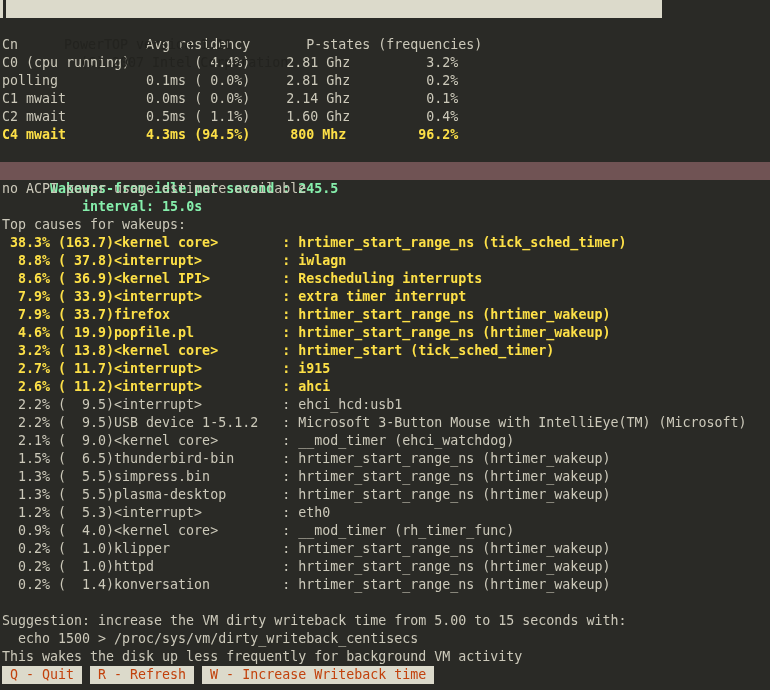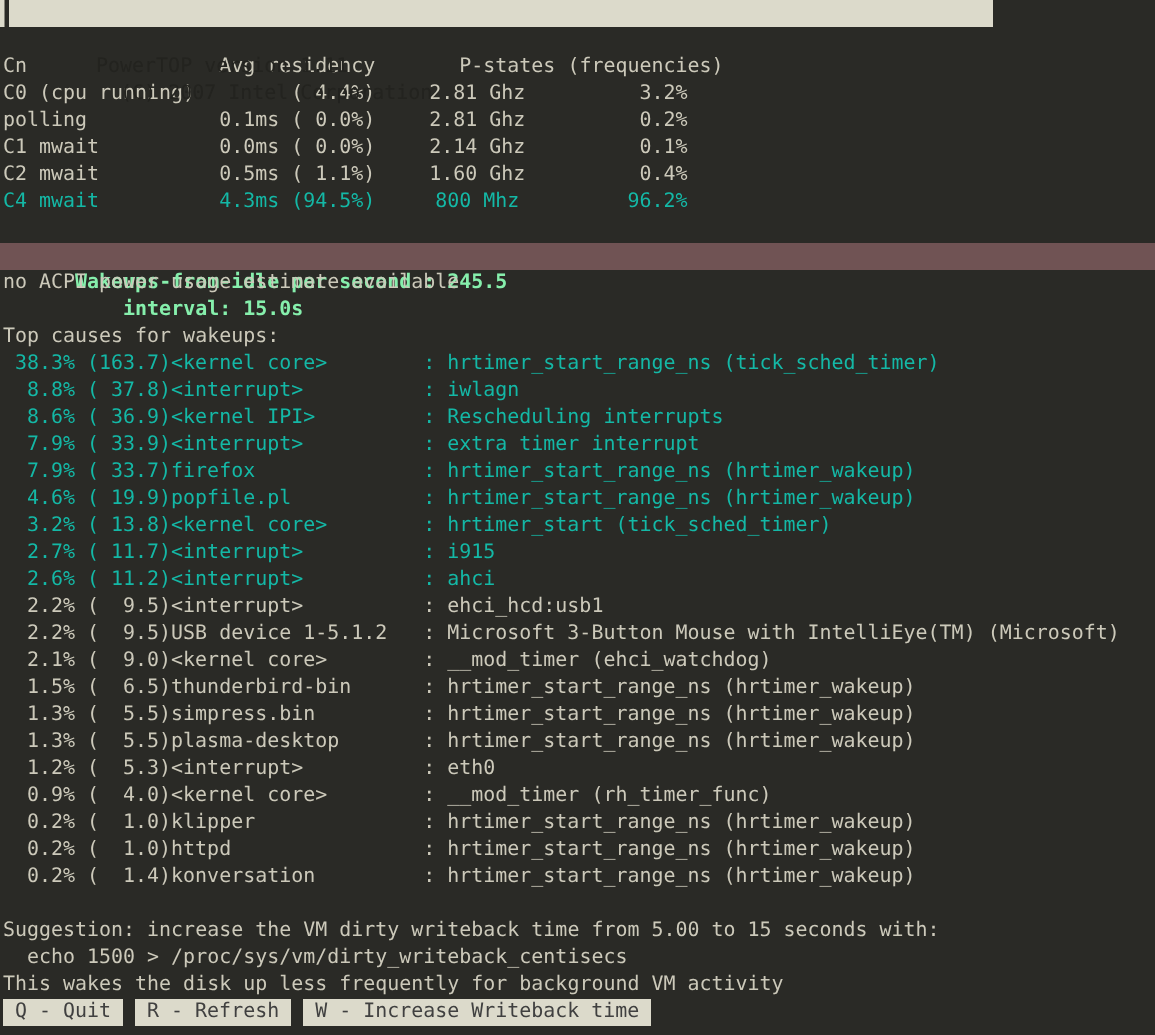--- a/index.html
+++ b/index.html
@@ -13,34 +13,34 @@
   .titlebar{
     position:relative;height:18px;line-height:18px;
     background:#dcdacb;color:#23231f;white-space:pre;
   }
   .notch{position:absolute;left:3px;top:0;width:3px;height:18px;background:#2a2a26}
   .tb-title{margin-left:4ch}
   .tb-copy{margin-left:6ch}
   .term{width:770px}
   .line{height:18px;line-height:18px;white-space:pre;padding-left:2px}
   .line span{white-space:pre}
-  .bold{font-weight:normal;color:#14b8a6}
+  .bold{font-weight:bold;color:#fde047}
   .hlbar{background:#705354;color:#86efac;font-weight:bold}
   .gap4{margin-left:4ch}
   .cs-row,.wk-row,.buttons{display:flex}
   .cs-state{width:18ch}
   .cs-avg{width:6ch}
   .cs-pct{width:7ch}
   .cs-freq{width:17ch;text-align:center}
   .cs-fpct{width:9ch;text-align:right}
   .wk-pct{width:6ch;text-align:right}
   .wk-count{width:7ch;margin-left:1ch}
   .wk-src{width:20ch;}
   .wk-reason{flex:1}
-  .btn{background:#dcdacb;color:#404040;padding:0 1ch;margin-right:1ch}
+  .btn{background:#dcdacb;color:#c2410c;padding:0 1ch;margin-right:1ch}
 </style>
 </head>
 <body>
 
 <div class="screen">
 
   <div class="titlebar">
     <span class="notch"></span>
     <span class="tb-title">PowerTOP version 1.11</span>
     <span class="tb-copy">(C) 2007 Intel Corporation</span>

